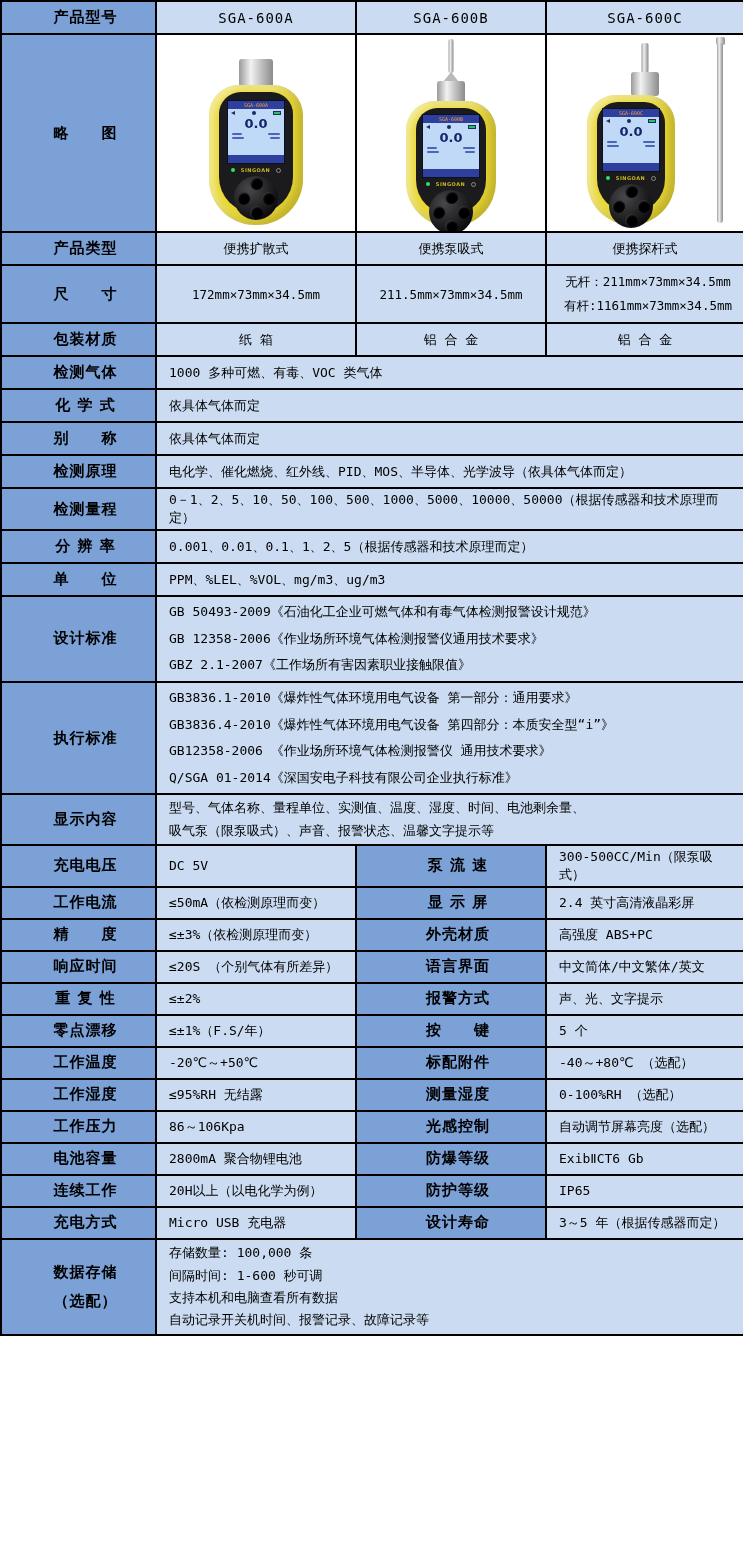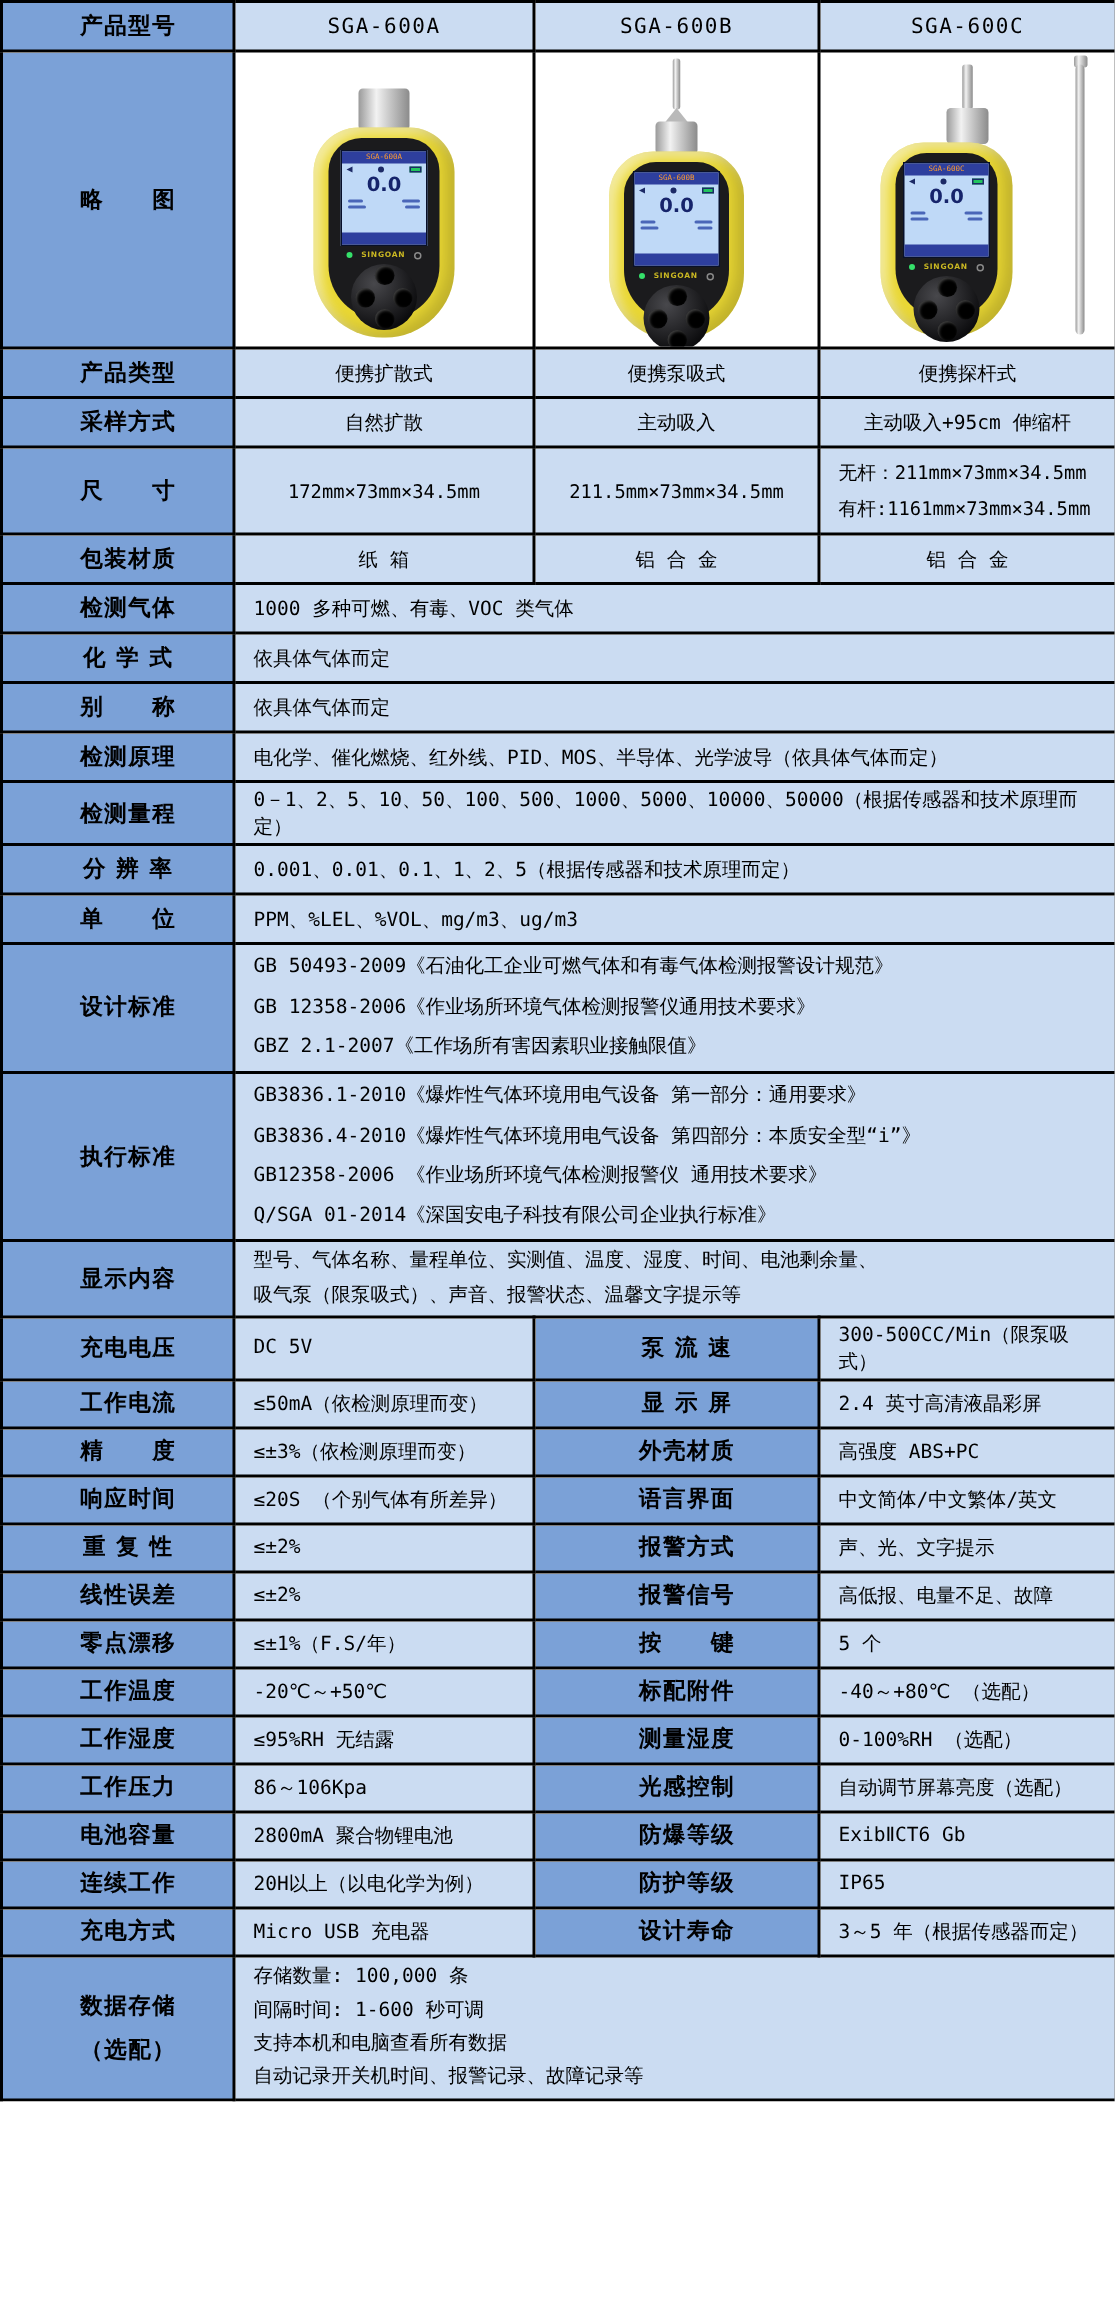--- a/index.html
+++ b/index.html
@@ -35,21 +35,21 @@
   .h-sketch td{height:196px}
   .h-std td{height:33px}
   .h-size td{height:58px}
   .h-size td.val{font-size:12.5px}
   .h-spec td{height:32px}
   .h-design td{height:62px}
   .h-exec td{height:104px}
   .h-display td{height:46px}
   .h-acc td{height:30px}
   .h-storage td{height:96px}
-  .two-line div{line-height:1.9;white-space:nowrap;}
+  .two-line div{line-height:1.9;white-space:nowrap;text-align:center;}
 
   
   .dev{position:relative;width:100%;height:196px;}
   .dev .cx{position:absolute;left:50%;transform:translateX(-50%);}
   .metal{background:linear-gradient(90deg,#9a9a9a,#f2f2f2 35%,#c9c9c9 60%,#8b8b8b);}
   .cap{width:32px;height:26px;border-radius:3px;}
   .tube{width:5px;height:34px;border-radius:2px;}
   .cone{width:0;height:0;border-left:8px solid transparent;border-right:8px solid transparent;border-bottom:10px solid #b9b9b9;}
   .dbody{width:94px;background:var(--device-yellow);border-radius:30px 30px 46px 46px;
     box-shadow:inset -6px -4px 10px rgba(0,0,0,.18), inset 5px 4px 8px rgba(255,255,255,.55);}
@@ -240,26 +240,20 @@
 
   <tbody>
 
       <tr class="h-std">
         <td class="lbl">产品类型</td>
         <td class="val center">便携扩散式</td>
         <td class="val center">便携泵吸式</td>
         <td class="val center">便携探杆式</td>
       </tr>
 
-      <tr class="h-std">
-        <td class="lbl">采样方式</td>
-        <td class="val center">自然扩散</td>
-        <td class="val center">主动吸入</td>
-        <td class="val center">主动吸入+95cm 伸缩杆</td>
-      </tr>
     </tbody>
 
   <tbody>
     <tr class="h-size">
       <td class="lbl">尺　　寸</td>
       <td class="val center">172mm×73mm×34.5mm</td>
       <td class="val center">211.5mm×73mm×34.5mm</td>
       <td class="val two-line">
         <div>无杆：211mm×73mm×34.5mm</div>
         <div>有杆:1161mm×73mm×34.5mm</div>
@@ -382,26 +376,20 @@
         <td class="val">中文简体/中文繁体/英文</td>
       </tr>
 
       <tr class="h-spec">
         <td class="lbl">重 复 性</td>
         <td class="val">≤±2%</td>
         <td class="lbl">报警方式</td>
         <td class="val">声、光、文字提示</td>
       </tr>
 
-      <tr class="h-spec">
-        <td class="lbl">线性误差</td>
-        <td class="val">≤±2%</td>
-        <td class="lbl">报警信号</td>
-        <td class="val">高低报、电量不足、故障</td>
-      </tr>
 
       <tr class="h-spec">
         <td class="lbl">零点漂移</td>
         <td class="val">≤±1%（F.S/年）</td>
         <td class="lbl">按　　键</td>
         <td class="val">5 个</td>
       </tr>
 
       <tr class="h-spec">
         <td class="lbl">工作温度</td>

